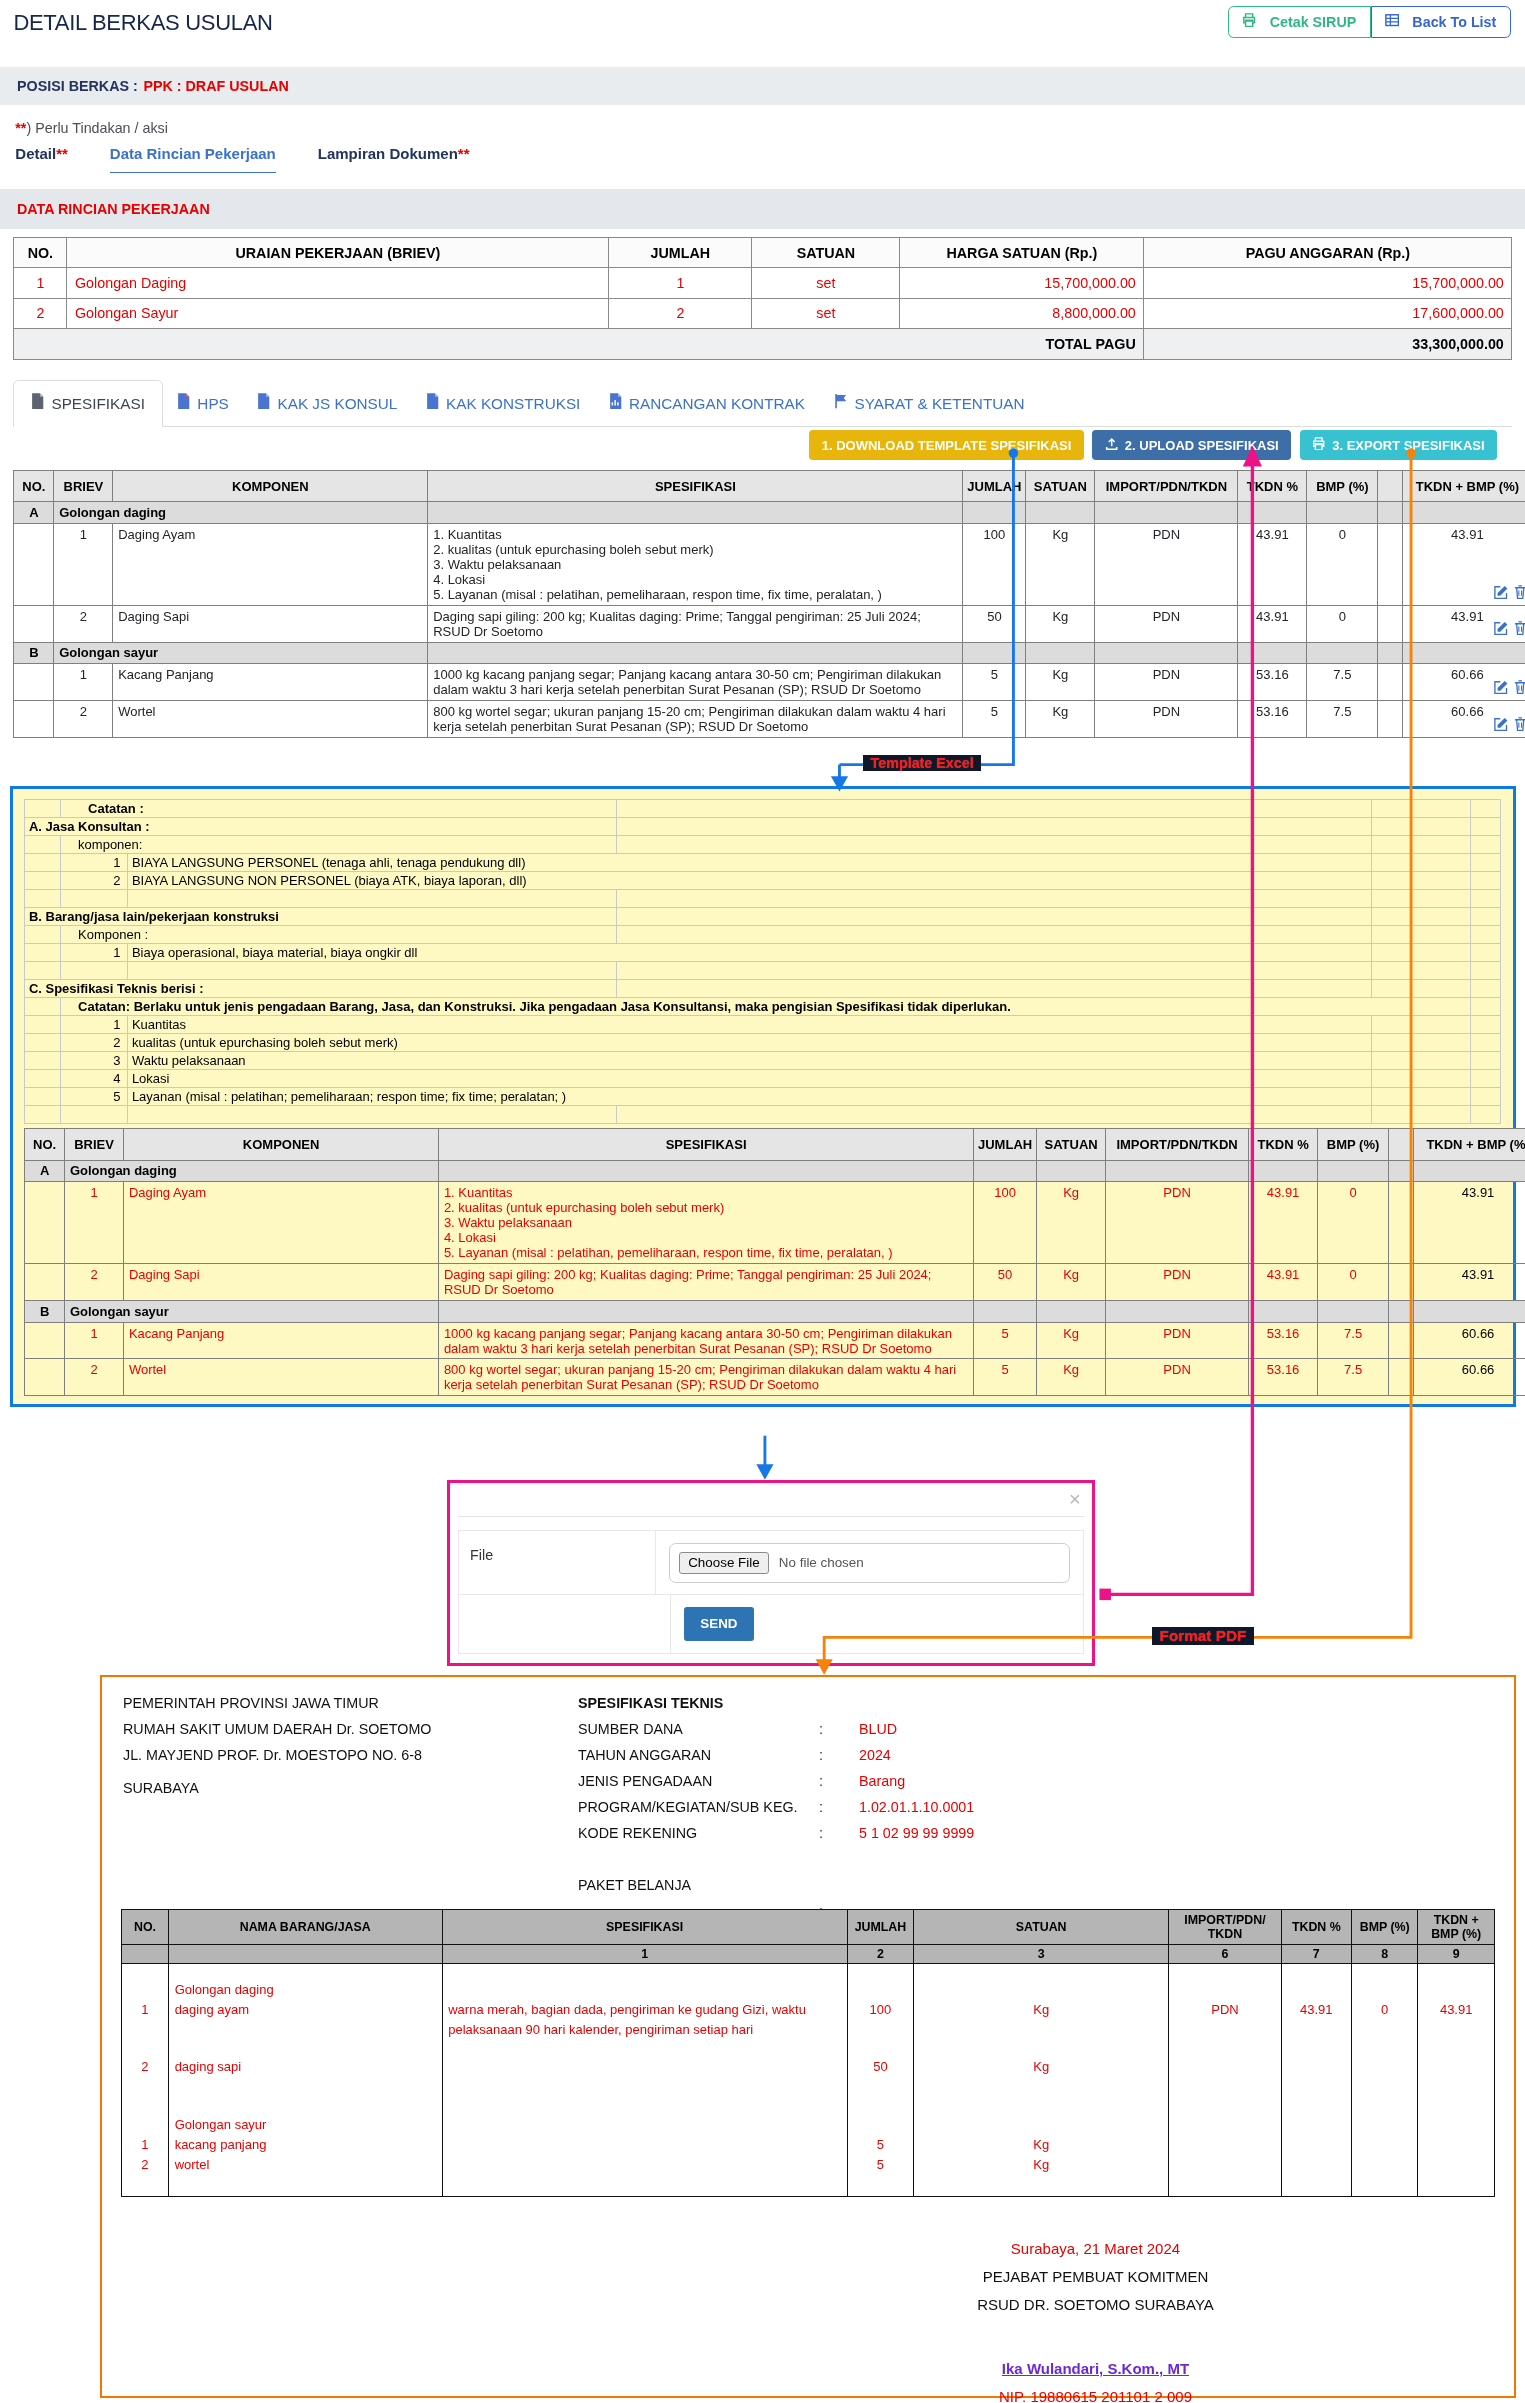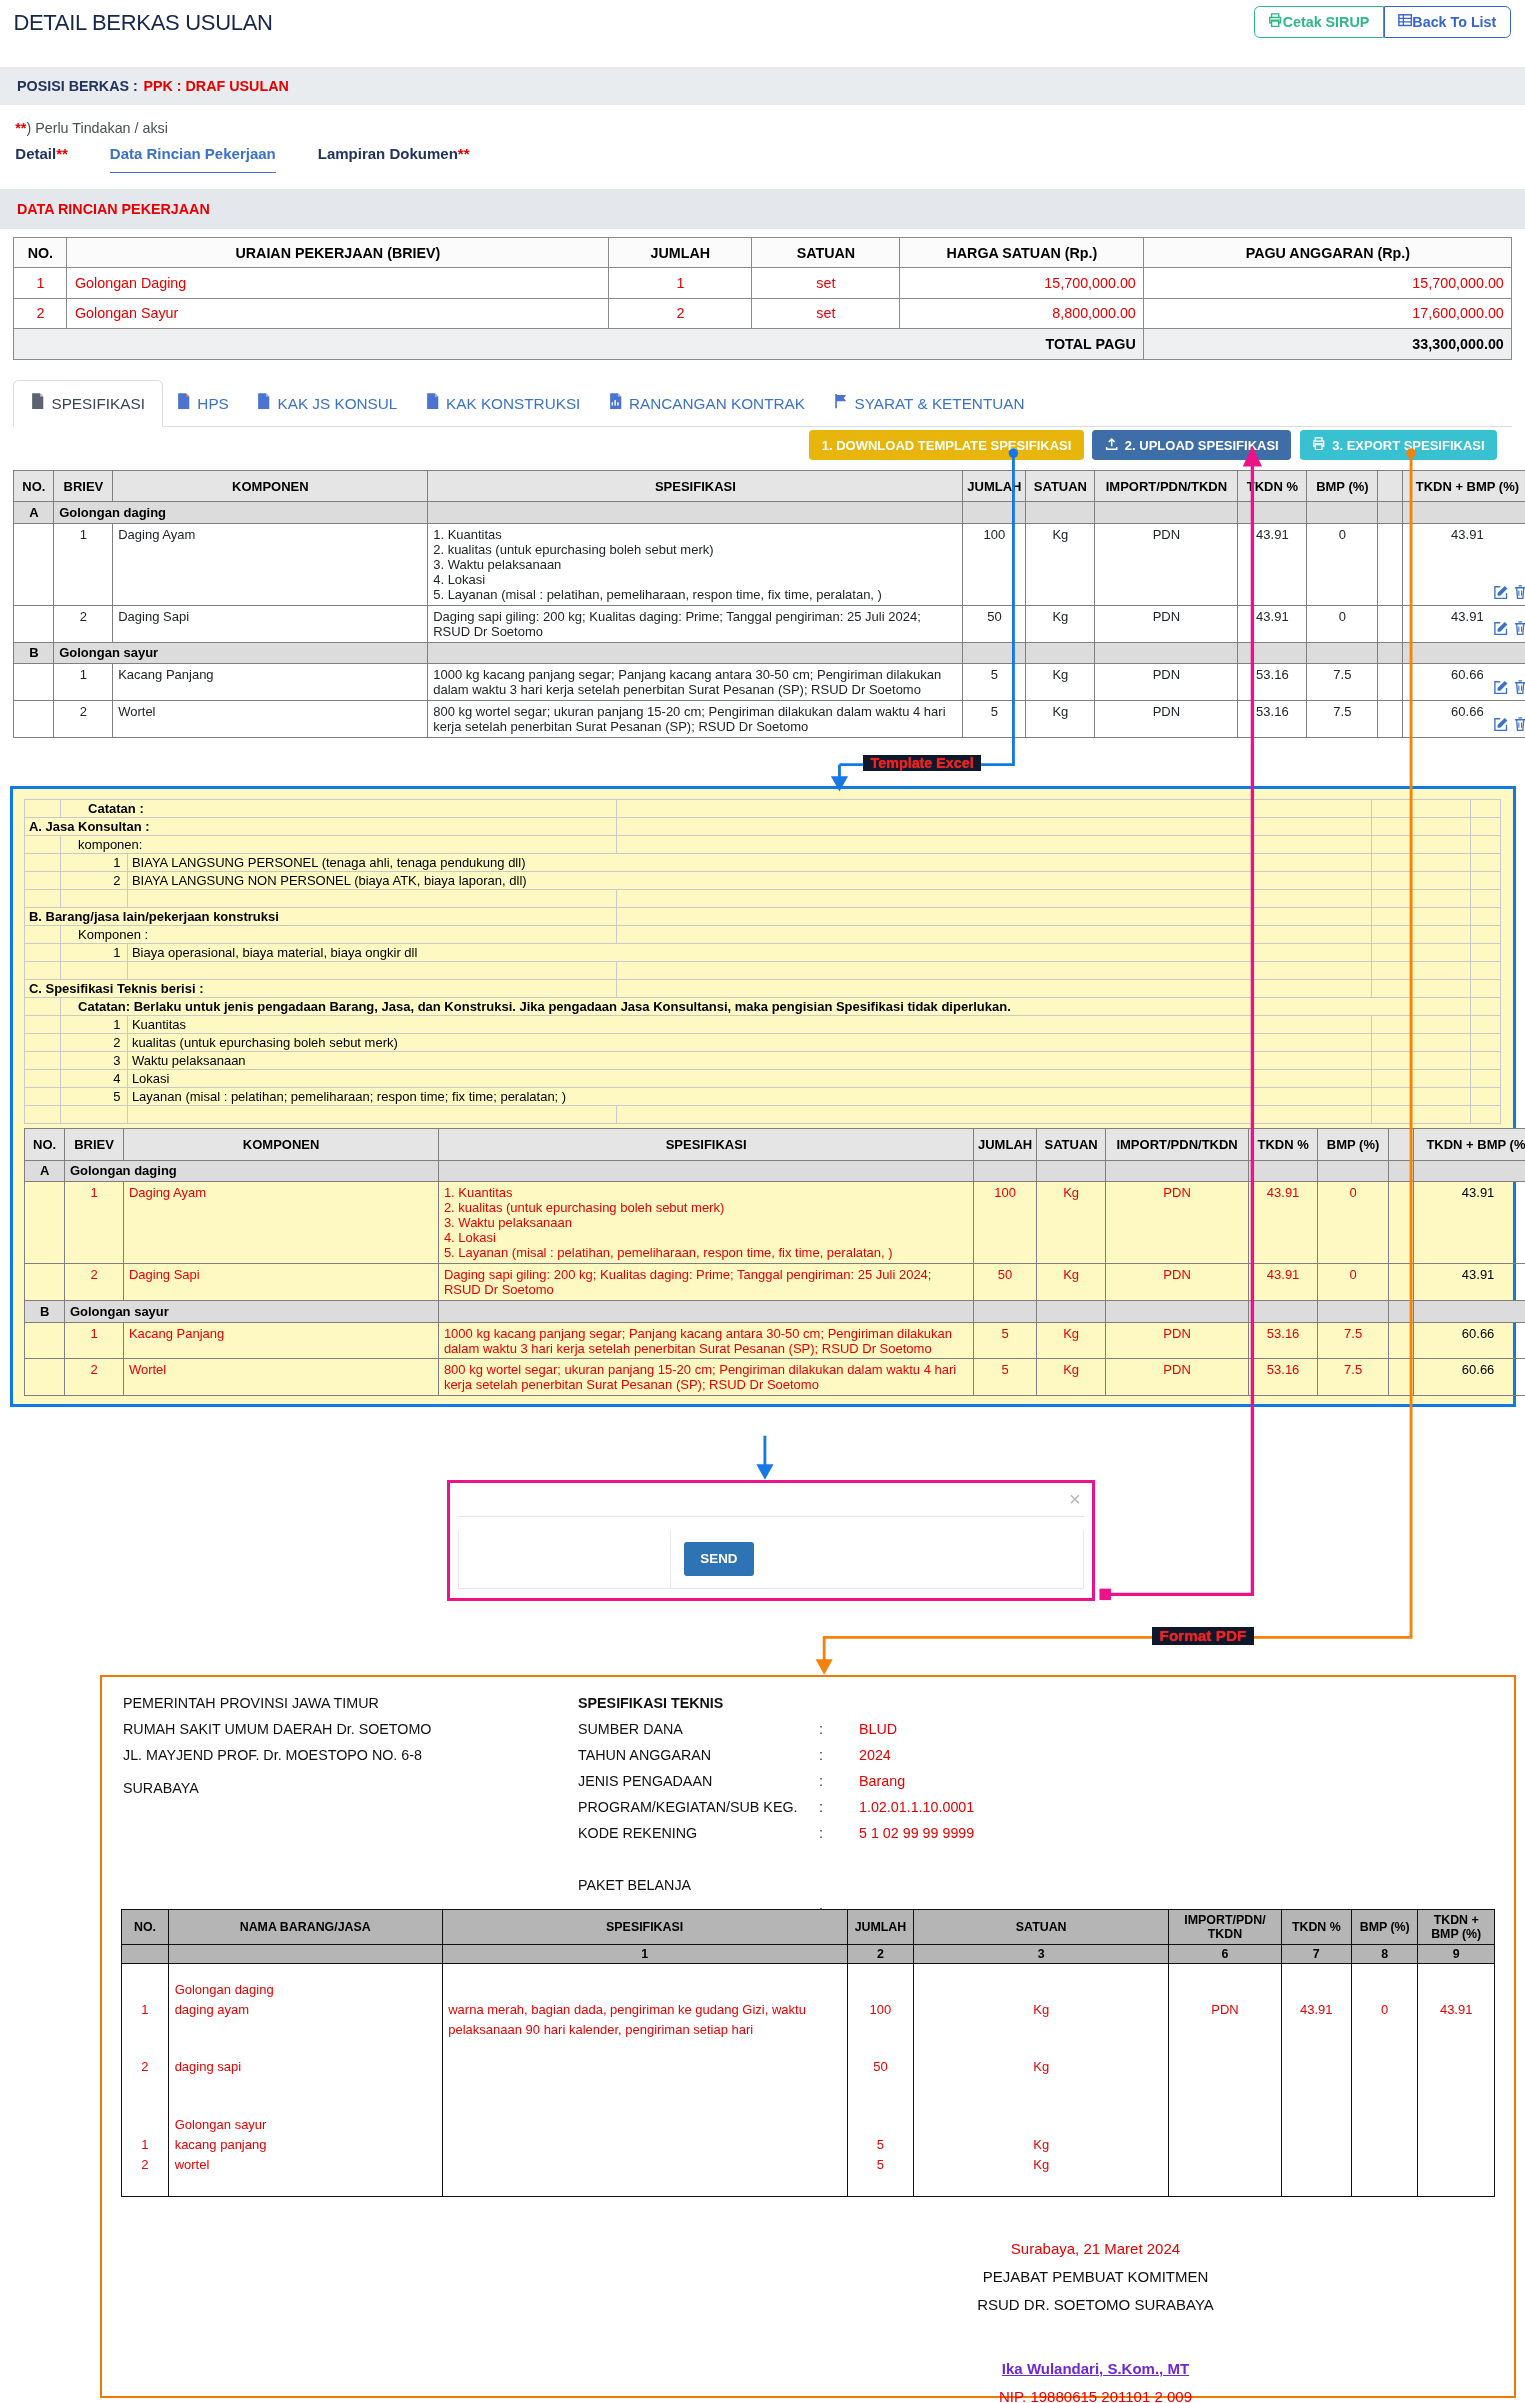--- a/index.html
+++ b/index.html
@@ -4,21 +4,21 @@
 <style>
   * { margin:0; padding:0; box-sizing:border-box; }
   html,body { background:#fff; }
   body { font-family:"Liberation Sans", sans-serif; color:#212529; }
   #page { position:relative; width:1526px; height:2403px; background:#fff; overflow:hidden; }
   .abs { position:absolute; }
 
   
   .page-title { left:13.4px; top:9.6px; font-size:22px; font-weight:normal; color:#17264d; letter-spacing:-0.3px; }
   .top-btns { right:15.3px; top:5.7px; display:flex; }
-  .btn-outline { display:inline-flex; align-items:center; gap:0; padding:6.7px 13.4px; font-size:14.3px; font-weight:bold; background:#fff; cursor:pointer; }
+  .btn-outline { display:inline-flex; align-items:center; gap:13px; padding:6.7px 13.4px; font-size:14.3px; font-weight:bold; background:#fff; cursor:pointer; }
   .btn-cetak { color:#2eb885; border:1px solid #2eb885; border-radius:5.7px 0 0 5.7px; }
   .btn-back  { color:#3465d1; border:1.9px solid #3465d1; border-radius:0 5.7px 5.7px 0; }
 
   .posisi-bar { left:0; top:67px; width:1526px; height:38px; background:#e9ecef; display:flex; align-items:center; padding-left:17px; font-size:14.3px; font-weight:bold; }
   .posisi-label { color:#22335e; }
   .posisi-value { color:#e80000; margin-left:5.7px; }
 
   .tindakan { left:15.3px; top:120px; font-size:14.3px; color:#4a4f55; }
   .tindakan .mark { color:#e80000; font-weight:bold; }
 
@@ -671,20 +671,29 @@
       </tr>
     </tbody>
       </table>
   </div>
 
   <div class="abs modal">
     <div class="modal-head">
       <span class="modal-close">×</span>
     </div>
     <div class="modal-body">
+      <div class="mrow">
+        <div class="mcell-l">File</div>
+        <div class="mcell-r">
+          <div class="file-input">
+            <span class="choose-btn">Choose File</span>
+            <span class="no-file">No file chosen</span>
+          </div>
+        </div>
+      </div>
       <div class="mrow" style="border-top:none; margin-bottom:9.6px;">
         <div class="mcell-l"></div>
         <div class="mcell-r">
           <button class="send-btn">SEND</button>
         </div>
       </div>
     </div>
   </div>
 
   <div class="abs anno-label lbl-format">Format PDF</div>

